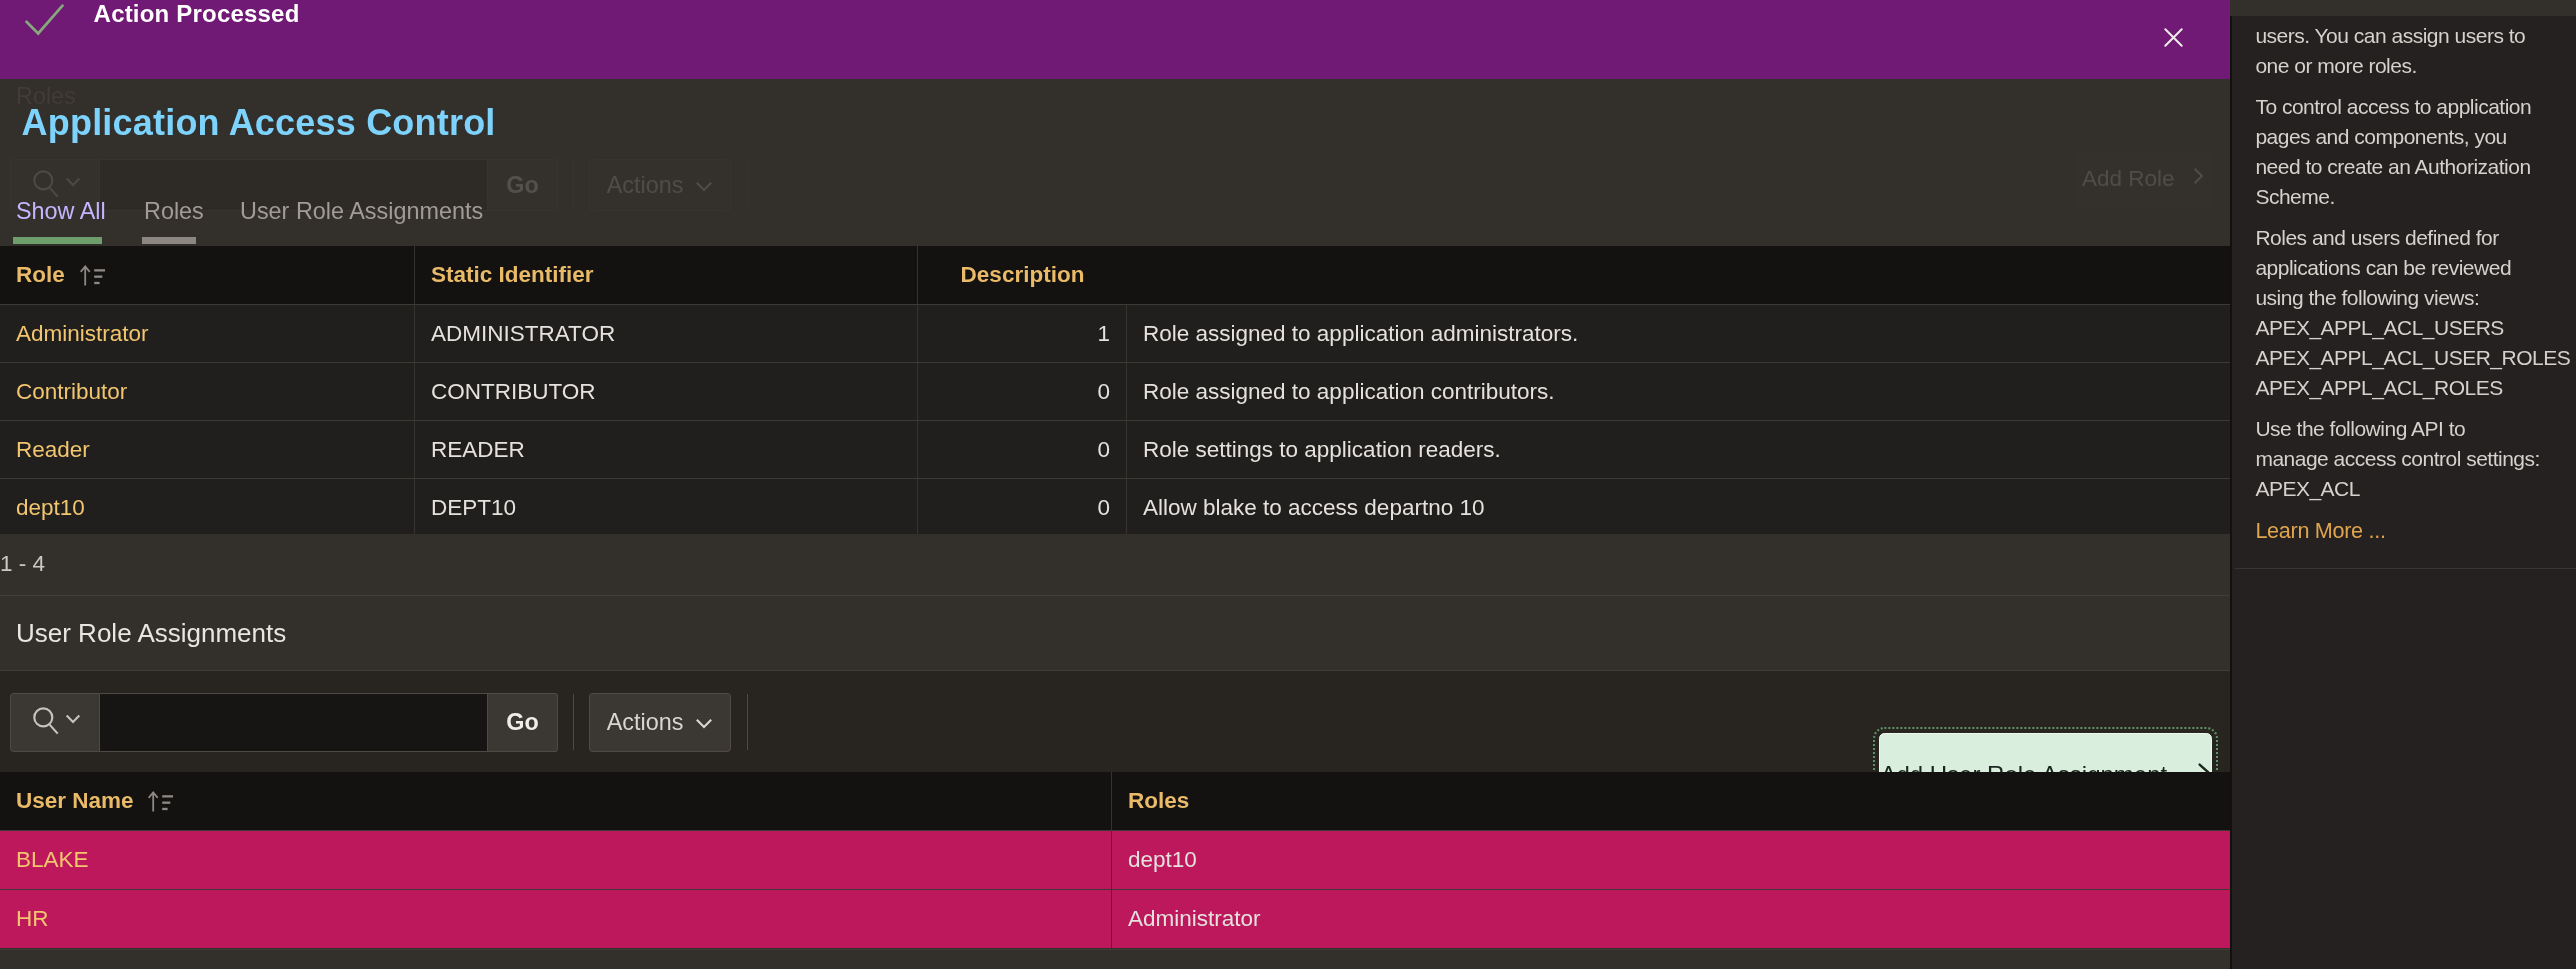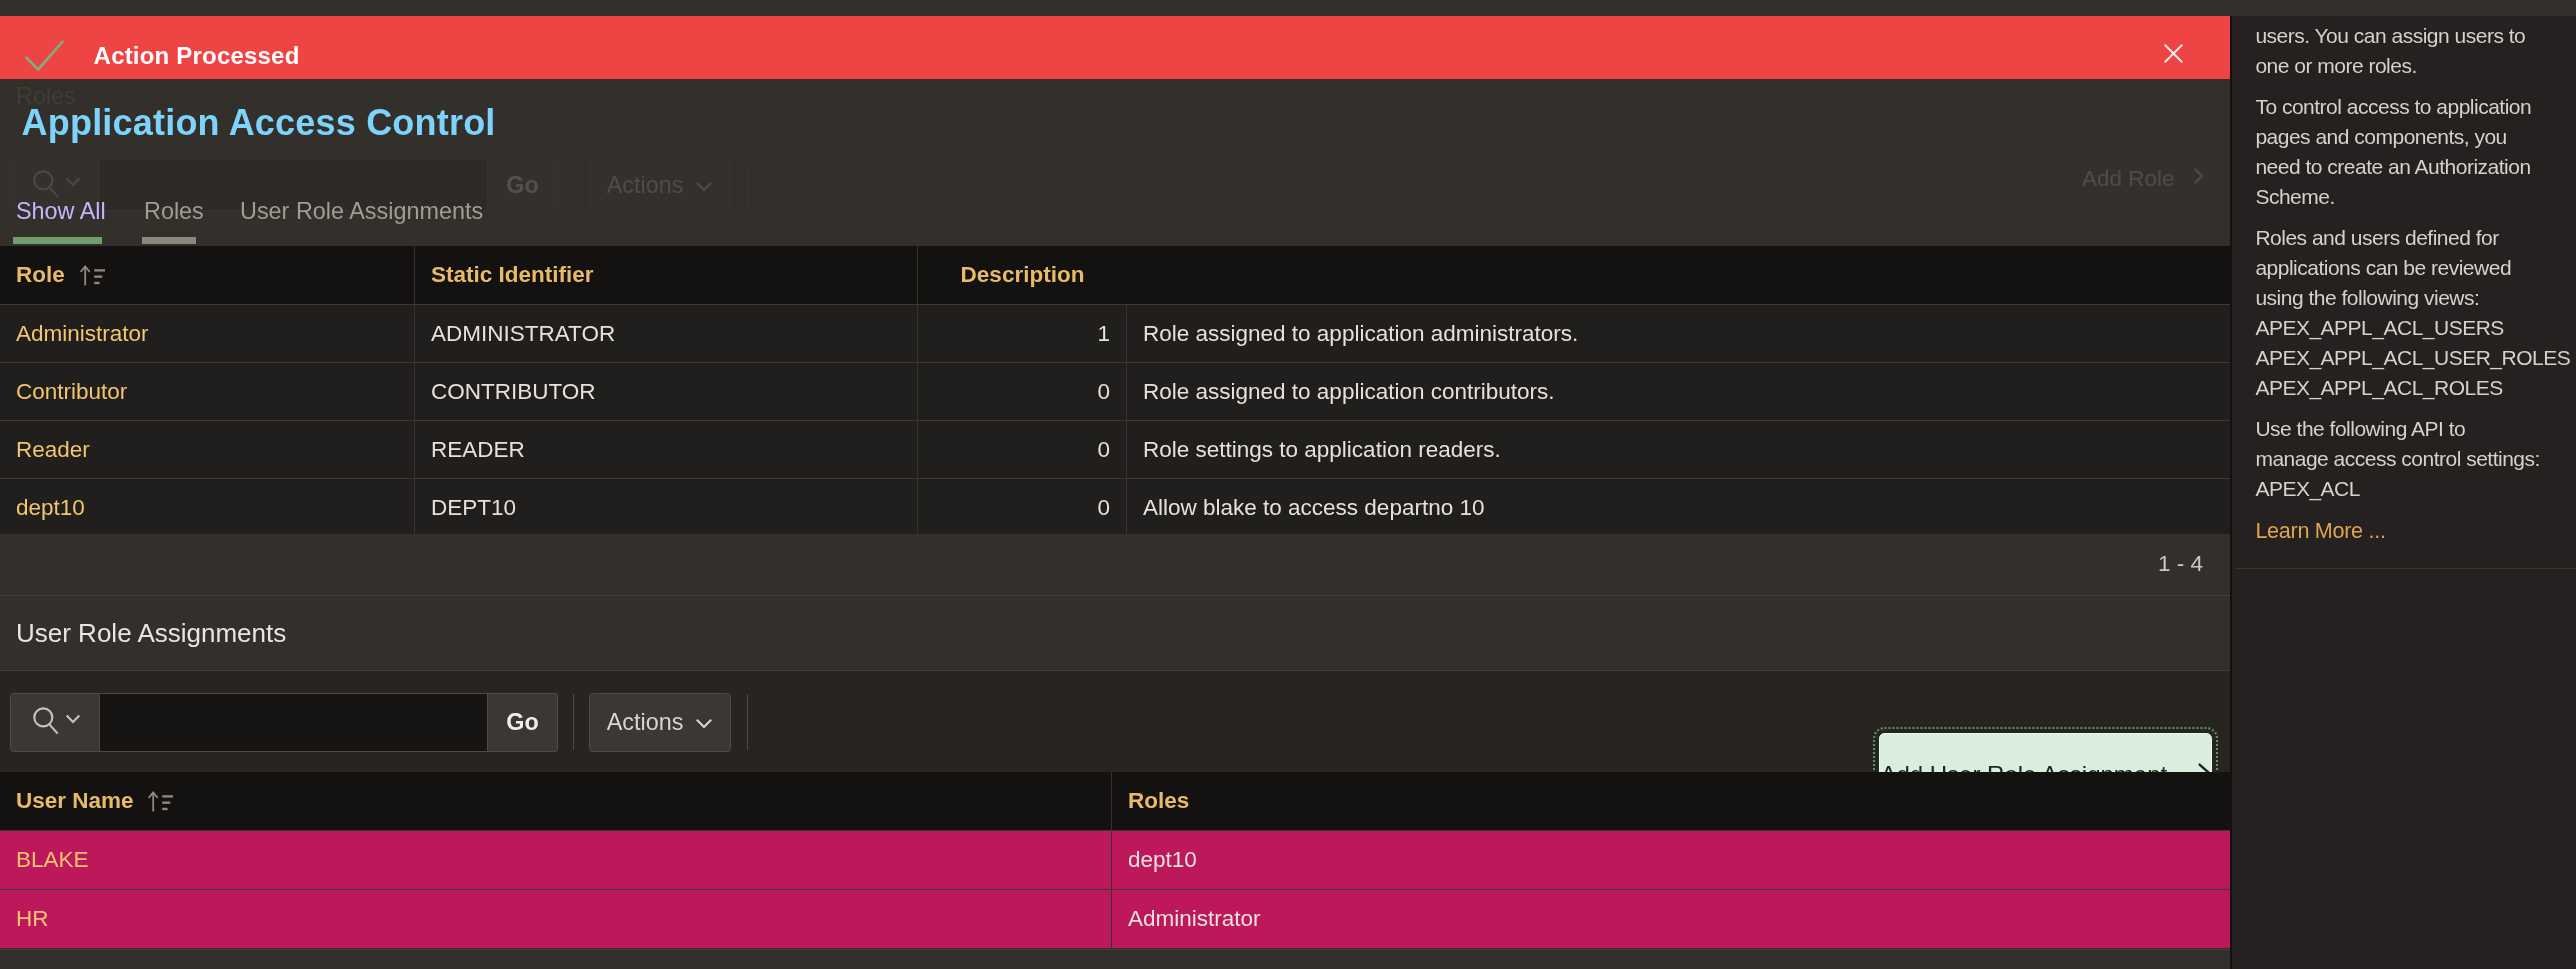--- a/index.html
+++ b/index.html
@@ -2,22 +2,22 @@
 <html style="font-size:14.4px"><head>
 <meta charset="utf-8">
 <style>
   * { margin:0; padding:0; box-sizing:border-box; }
   html,body { width:2576px; height:970px; overflow:hidden; background:#332f2b;
               font-family:"Liberation Sans", sans-serif; }
   .screen { position:relative; width:2576px; height:970px; background:#332f2b; overflow:hidden; }
   .main   { position:absolute; left:0; top:0; width:2230px; height:970px; }
 
   
-  .success-bar { position:absolute; left:0; top:16px; width:2230px; height:79px;
-                 background:#ef4444; display:flex; align-items:center; }
+  .success-bar { position:absolute; left:0; top:0; width:2230px; height:79px;
+                 background:#701a75; display:flex; align-items:flex-start; }
   .success-check { margin-left:21.6px; display:flex; align-items:center; }
   .success-text  { color:#ffffff; font-weight:bold; font-size:24px; margin-left:27px; letter-spacing:0.2px; }
   .close-btn { position:absolute; right:36px; top:18px; width:41px; height:41px;
                display:flex; align-items:center; justify-content:center; cursor:pointer; background:none; border:none; }
 
   
   .header-zone { position:absolute; left:0; top:79px; width:2230px; height:167px; background:#332f2b; }
   .breadcrumb-dim { position:absolute; left:16px; top:3.6px; font-size:23.4px; color:#413c36; }
   .page-title { position:absolute; left:21.6px; top:23.4px; font-size:36px; font-weight:700; color:#7dd3fc; letter-spacing:0.2px; }
 
@@ -51,21 +51,21 @@
   .cell { display:flex; align-items:center; padding-left:16px; font-size:22.5px; color:#e5e2de;
           border-right:0.9px solid #363230; overflow:hidden; }
   .cell:last-child { border-right:none; }
   .hcell { color:#e9ba67; font-weight:bold; }
   .num { justify-content:flex-end; padding-right:16px; padding-left:0; }
   .hdesc { justify-content:center; padding-left:0; }
   .link-y { color:#f2c56f; cursor:pointer; }
   .sort-icon { margin-left:10.8px; display:flex; align-items:center; }
 
   .pagination-strip { position:absolute; left:0; top:534px; width:2230px; height:60px; background:#332f2b;
-                      display:flex; align-items:center; justify-content:flex-end; padding-right:27px;
+                      display:flex; align-items:center; justify-content:flex-start; 
                       font-size:22.5px; color:#ccc8c3; }
 
   .section-hdr { position:absolute; left:0; top:595px; width:2230px; height:75px; background:#332f2b;
                  border-top:0.9px solid #423d37; display:flex; align-items:center; padding-left:16px;
                  font-size:26px; color:#e9e6e2; }
 
   
   .toolbar-zone { position:absolute; left:0; top:670px; width:2230px; height:103px; background:#282420;
                   border-top:0.9px solid #423d37; border-bottom:0.9px solid #423d37; }
   .toolbar-grp { position:absolute; left:10px; top:21.6px; height:59px; display:flex; align-items:stretch; }

